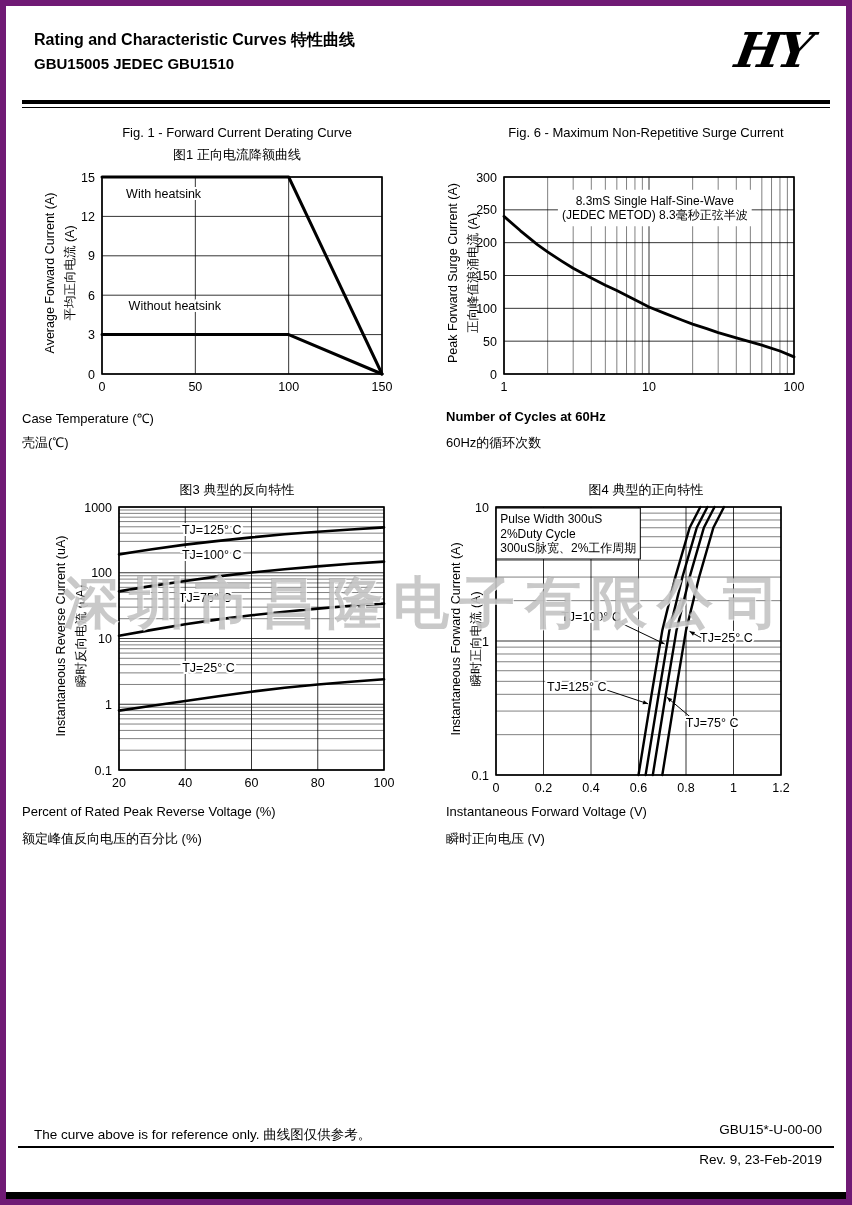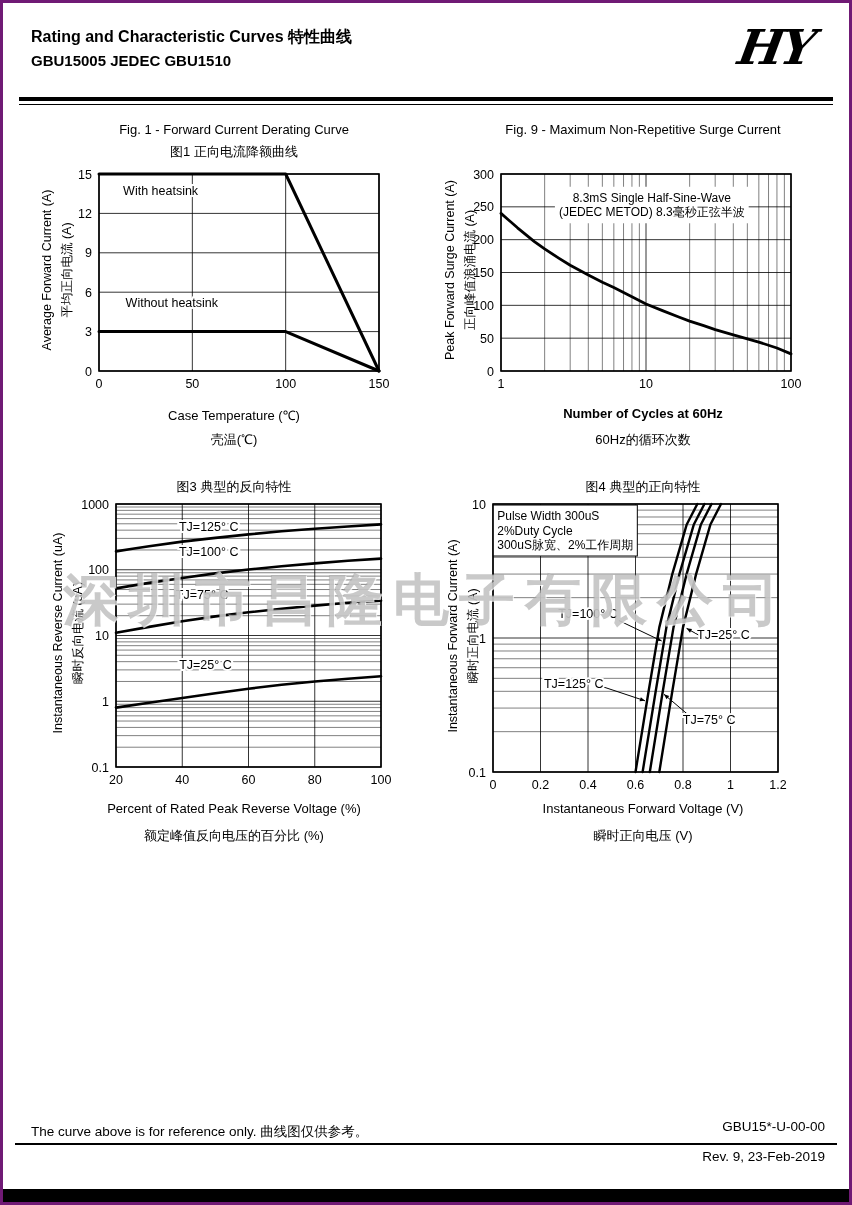--- a/index.html
+++ b/index.html
@@ -1,34 +1,34 @@
 <!DOCTYPE html>
 <html><head>
 <meta charset="utf-8">
 <style>
   html,body { margin:0; padding:0; background:#d8d8d8; }
   .page {
     position:relative; width:852px; height:1205px; margin:0 auto;
     background:#ffffff; color:#000;
     font-family:"Liberation Sans", sans-serif;
-    border:3px solid #701a75; box-sizing:border-box; overflow:hidden;
+    border:6px solid #701a75; box-sizing:border-box; overflow:hidden;
   }
   .h-title { position:absolute; left:28px; top:24px; font-size:16px; font-weight:bold; }
   .h-sub   { position:absolute; left:28px; top:49px; font-size:15px; font-weight:bold; }
   .logo    { position:absolute; right:36px; top:16px; font-family:"DejaVu Serif", serif;
              font-style:italic; font-weight:bold; font-size:48px; letter-spacing:-3px;
              transform:skewX(-10deg); }
   .rule-thick { position:absolute; left:16px; right:16px; top:94px; height:4px; background:#000; }
   .rule-thin  { position:absolute; left:16px; right:16px; top:101px; height:1px; background:#000; }
 
   .chart   { position:absolute; }
   .c-title { position:absolute; top:6px; left:0; width:100%; text-align:center; font-size:13px; }
   .c-title.cn { top:27px; }
   .plot-svg { position:absolute; left:0; top:48px; }
-  .c-xlabel { position:absolute; left:0; width:100%; text-align:center; font-size:13px; }
+  .c-xlabel { position:absolute; left:0; width:100%; text-align:left; font-size:13px; }
   .c-ylabel { position:absolute; text-align:center; font-size:12.5px; line-height:20px;
               transform:rotate(-90deg); }
   svg text { font-family:"Liberation Sans", sans-serif; fill:#000; }
 
   .watermark { position:absolute; left:0; top:560px; width:100%; text-align:center;
                font-size:56px; font-weight:bold; letter-spacing:10px; white-space:nowrap;
                color:rgba(165,165,165,0.6); text-shadow:1px 1px 0 rgba(255,255,255,0.8);
                z-index:10; pointer-events:none; }
 
   .f-note { position:absolute; left:28px;  top:1120px; font-size:13.5px; }
@@ -80,21 +80,21 @@
       </svg>
     <div class="c-xlabel" style="top:290px;">Case Temperature (℃)</div>
     <div class="c-xlabel" style="top:315px;">壳温(℃)</div>
     <div class="c-ylabel" style="left:-92px; top:134px; width:260px;">
       <div>Average Forward Current (A)</div>
       <div>平均正向电流 (A)</div>
     </div>
   </section>
 
   <section class="chart" style="left:440px; top:113px; width:400px; height:335px;">
-    <div class="c-title">Fig. 9 - Maximum Non-Repetitive Surge Current</div>
+    <div class="c-title">Fig. 6 - Maximum Non-Repetitive Surge Current</div>
     <svg class="plot-svg" width="400" height="245">
         <line x1="101.64934937127728" y1="10" x2="101.64934937127728" y2="207" stroke="#000" stroke-width="0.5"></line>
         <line x1="127.18258193435105" y1="10" x2="127.18258193435105" y2="207" stroke="#000" stroke-width="0.5"></line>
         <line x1="145.29869874255456" y1="10" x2="145.29869874255456" y2="207" stroke="#000" stroke-width="0.5"></line>
         <line x1="159.35065062872275" y1="10" x2="159.35065062872275" y2="207" stroke="#000" stroke-width="0.5"></line>
         <line x1="170.83193130562833" y1="10" x2="170.83193130562833" y2="207" stroke="#000" stroke-width="0.5"></line>
         <line x1="180.53921580206725" y1="10" x2="180.53921580206725" y2="207" stroke="#000" stroke-width="0.5"></line>
         <line x1="188.94804811383182" y1="10" x2="188.94804811383182" y2="207" stroke="#000" stroke-width="0.5"></line>
         <line x1="196.3651638687021" y1="10" x2="196.3651638687021" y2="207" stroke="#000" stroke-width="0.5"></line>
         <line x1="246.64934937127728" y1="10" x2="246.64934937127728" y2="207" stroke="#000" stroke-width="0.5"></line>

